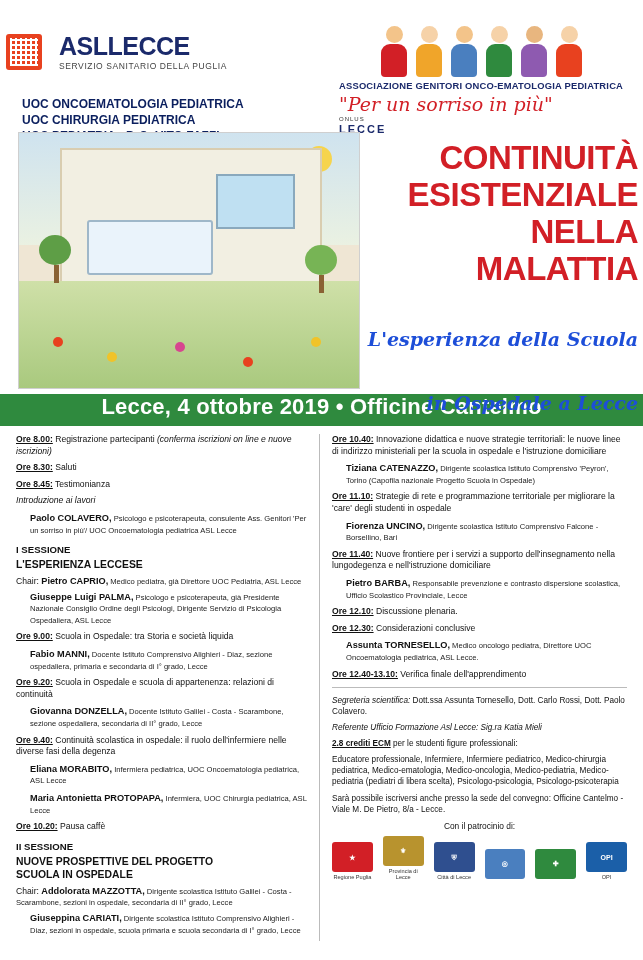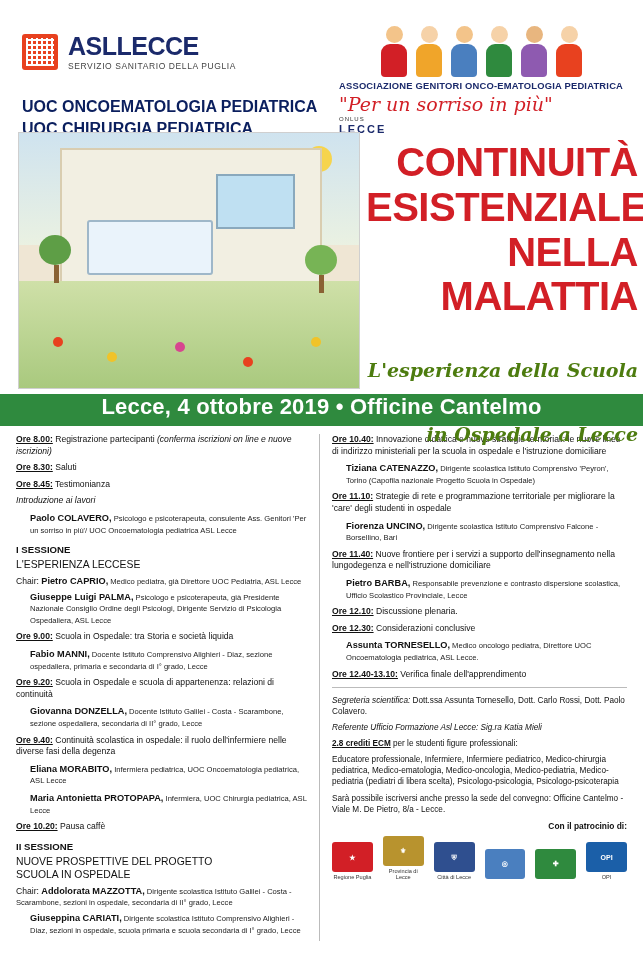--- a/index.html
+++ b/index.html
@@ -7,32 +7,32 @@
     width:643px;height:960px;
     background:#ffffff;
     font-family:"Liberation Sans", sans-serif;
     color:#111;
     overflow:hidden;
   }
   .poster{position:relative;width:643px;height:960px;background:#fff;overflow:hidden;}
 
   
   .header{position:relative;height:132px;}
-  .asl-logo{position:absolute;left:22px;top:34px;display:flex;align-items:center;gap:10px;}
+  .asl-logo{position:absolute;left:6px;top:34px;display:flex;align-items:center;gap:17px;}
   .asl-mark{width:36px;height:36px;background:#e8411f;border-radius:3px;position:relative;}
   .asl-mark:before{content:"";position:absolute;left:4px;top:4px;right:4px;bottom:4px;
      background:
        repeating-linear-gradient(0deg,#fff 0 2px,transparent 2px 5px),
        repeating-linear-gradient(90deg,#fff 0 2px,transparent 2px 5px);}
   .asl-text{line-height:1;}
   .asl-text .l1{font-size:25px;font-weight:bold;letter-spacing:-.5px;color:#1b2a6b;}
   .asl-text .l1 .lecce{color:#1b2a6b;}
   .asl-text .l2{font-size:8.5px;letter-spacing:.6px;color:#444;margin-top:3px;}
 
-  .uoc{position:absolute;left:22px;top:96px;font-size:16px;font-weight:bold;color:#0b1f5e;line-height:1.35;}
+  .uoc{position:absolute;left:22px;top:96px;font-size:12px;font-weight:bold;color:#0b1f5e;line-height:1.35;}
 
   .agop{position:absolute;right:14px;top:20px;width:290px;}
   .agop .kids{height:58px;position:relative;margin:0 auto 2px auto;width:250px;}
   .agop .kid{position:absolute;bottom:0;width:30px;height:52px;}
   .agop .kid .head{width:17px;height:17px;border-radius:50%;margin:0 auto;}
   .agop .kid .body{width:26px;height:33px;border-radius:9px 9px 4px 4px;margin:1px auto 0 auto;}
   .agop-title{font-size:9.4px;font-weight:bold;color:#1b2a6b;letter-spacing:.2px;}
   .agop-script{font-family:"DejaVu Serif", serif;font-style:italic;font-size:19px;color:#d21f26;margin-top:2px;}
   .agop-onlus{font-size:6px;color:#333;letter-spacing:1px;margin-top:1px;}
   .agop-lecce{font-size:11px;font-weight:bold;color:#1b2a6b;letter-spacing:2px;margin-top:1px;}
@@ -45,44 +45,44 @@
   .art-floor{position:absolute;left:0;bottom:0;width:100%;height:42%;background:linear-gradient(180deg,#cfe0a8 0%,#a9c97e 100%);}
   .art-bed{position:absolute;left:20%;top:34%;width:36%;height:20%;background:#eaf3fb;border:2px solid #9fb7c9;border-radius:3px;}
   .art-win{position:absolute;left:58%;top:16%;width:22%;height:20%;background:#bfe0f2;border:2px solid #8aa9bd;}
   .art-tree{position:absolute;width:34px;height:48px;}
   .art-tree .c{width:32px;height:30px;background:#5e9e46;border-radius:50%;}
   .art-tree .t{width:5px;height:18px;background:#8a6234;margin:0 auto;}
   .art-sun{position:absolute;right:8%;top:5%;width:26px;height:26px;border-radius:50%;background:#f6d44c;}
   .art-flower{position:absolute;width:10px;height:10px;border-radius:50%;}
 
   .hero-title{position:absolute;left:366px;top:8px;width:272px;text-align:right;}
-  .hero-title .line{font-size:40px;font-weight:bold;color:#d21f26;line-height:1.12;letter-spacing:-.5px;}
+  .hero-title .line{font-size:33px;font-weight:bold;color:#d21f26;line-height:1.12;letter-spacing:-.5px;}
   .hero-sub{margin-top:12px;text-align:right;}
-  .hero-sub .s{font-family:"DejaVu Serif", serif;font-style:italic;font-weight:bold;font-size:19px;color:#4d7c0f;line-height:1.25;margin-top:40px;}
+  .hero-sub .s{font-family:"DejaVu Serif", serif;font-style:italic;font-weight:bold;font-size:19px;color:#1d4ed8;line-height:1.25;margin-top:40px;}
 
   
   .greenbar{height:32px;background:#2f8a3e;display:flex;align-items:flex-start;justify-content:center;}
   .greenbar span{color:#fff;font-size:22px;font-weight:bold;letter-spacing:.2px;}
 
   
   .program{display:flex;padding:8px 16px 0 16px;gap:12px;}
   .col{width:295px;font-size:8.6px;line-height:1.35;color:#111;}
   .col.right{border-left:1px solid #bbb;padding-left:12px;}
   .it{font-weight:bold;text-decoration:underline;}
   .ital{font-style:italic;}
   .p{margin:0 0 5px 0;}
   .name{font-weight:bold;font-size:9.2px;}
   .role{font-size:7.6px;color:#222;}
   .sess{font-weight:bold;font-size:9.6px;margin:8px 0 1px 0;}
-  .sess-sub{font-weight:normal;font-size:10.4px;line-height:1.25;margin:0 0 4px 0;}
+  .sess-sub{font-weight:bold;font-size:10.4px;line-height:1.25;margin:0 0 4px 0;}
   .chair{font-size:8.6px;margin:0 0 3px 0;}
   .indent{padding-left:14px;}
   .hr{border:0;border-top:1px solid #bbb;margin:7px 0;}
   .small{font-size:8.2px;}
-  .patro{text-align:right;font-size:8.4px;margin-top:6px;font-weight:bold;}
+  .patro{text-align:center;font-size:8.4px;margin-top:6px;}
   .logos{display:flex;justify-content:center;gap:10px;margin-top:4px;align-items:flex-end;}
   .logo-item{width:46px;text-align:center;}
   .logo-box{height:30px;border-radius:3px;display:flex;align-items:center;justify-content:center;color:#fff;font-size:7px;font-weight:bold;}
   .logo-cap{font-size:5.6px;color:#333;margin-top:2px;line-height:1.15;}
 </style>
 </head>
 <body>
 
 <div class="poster">
 

